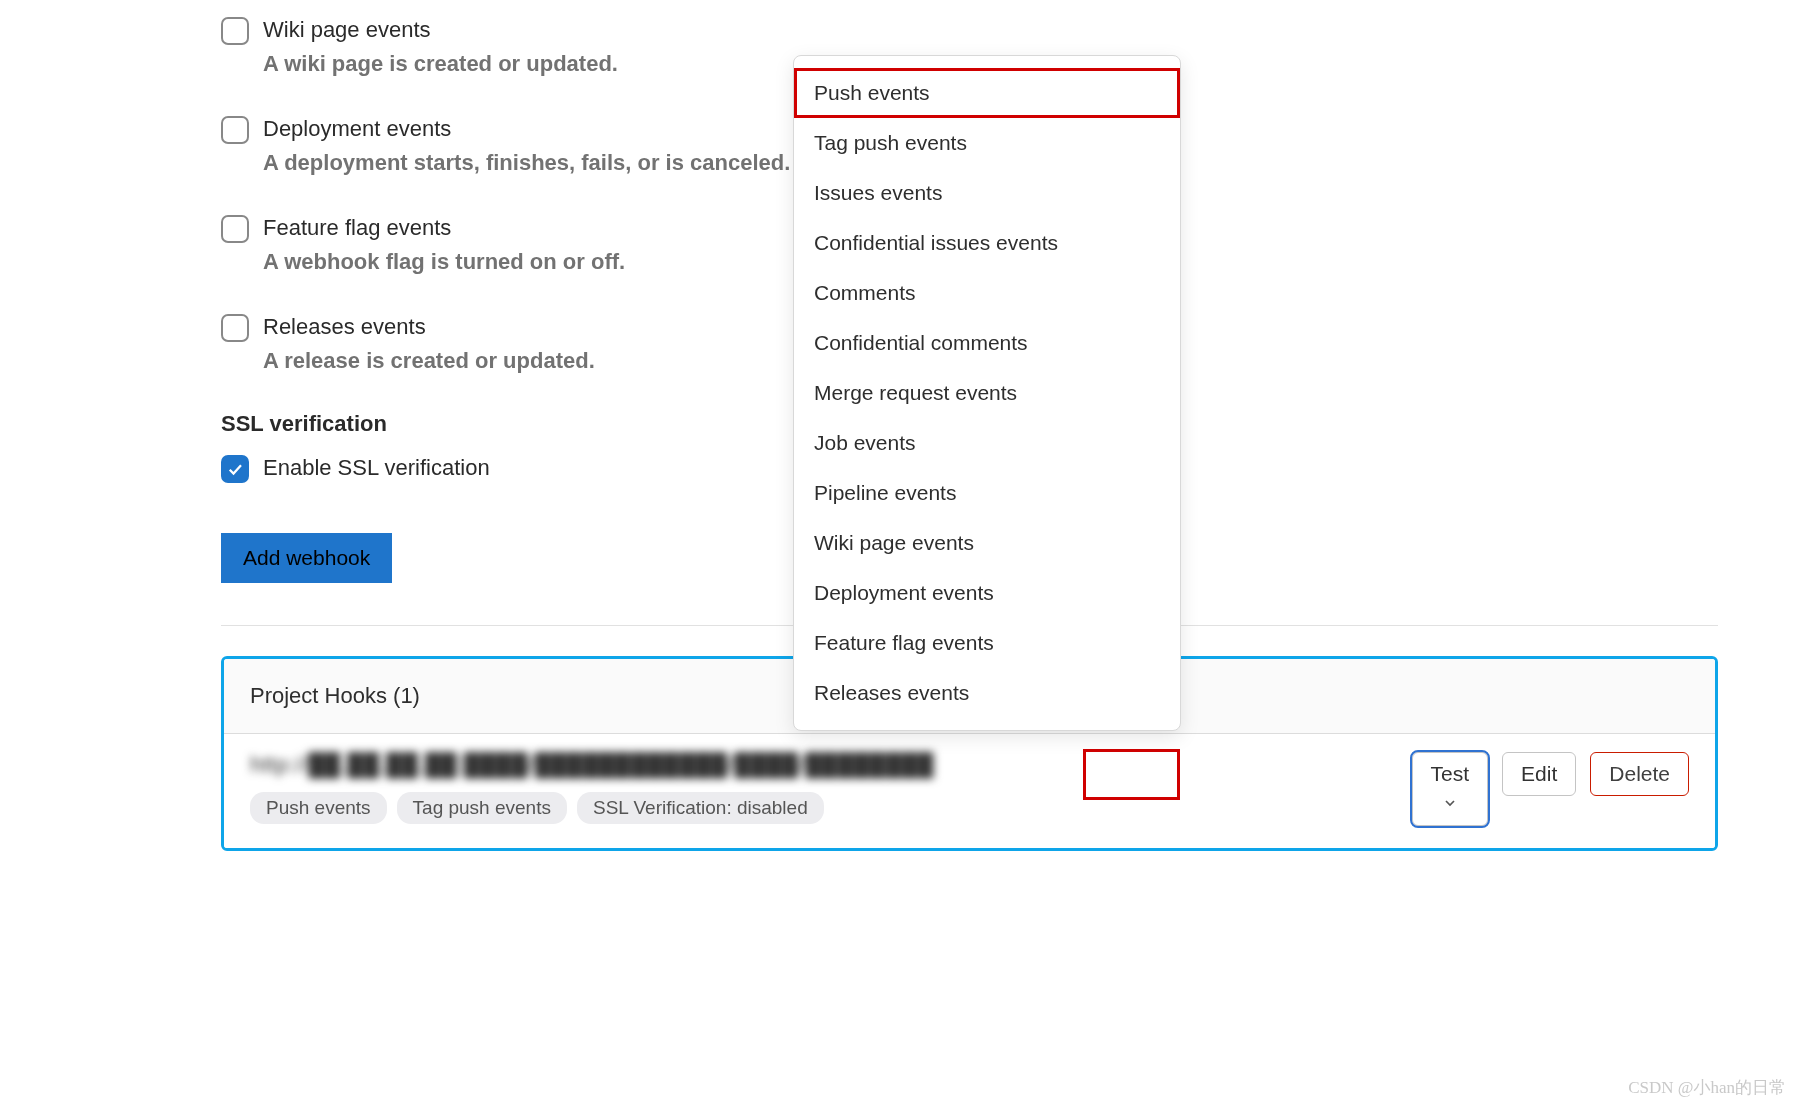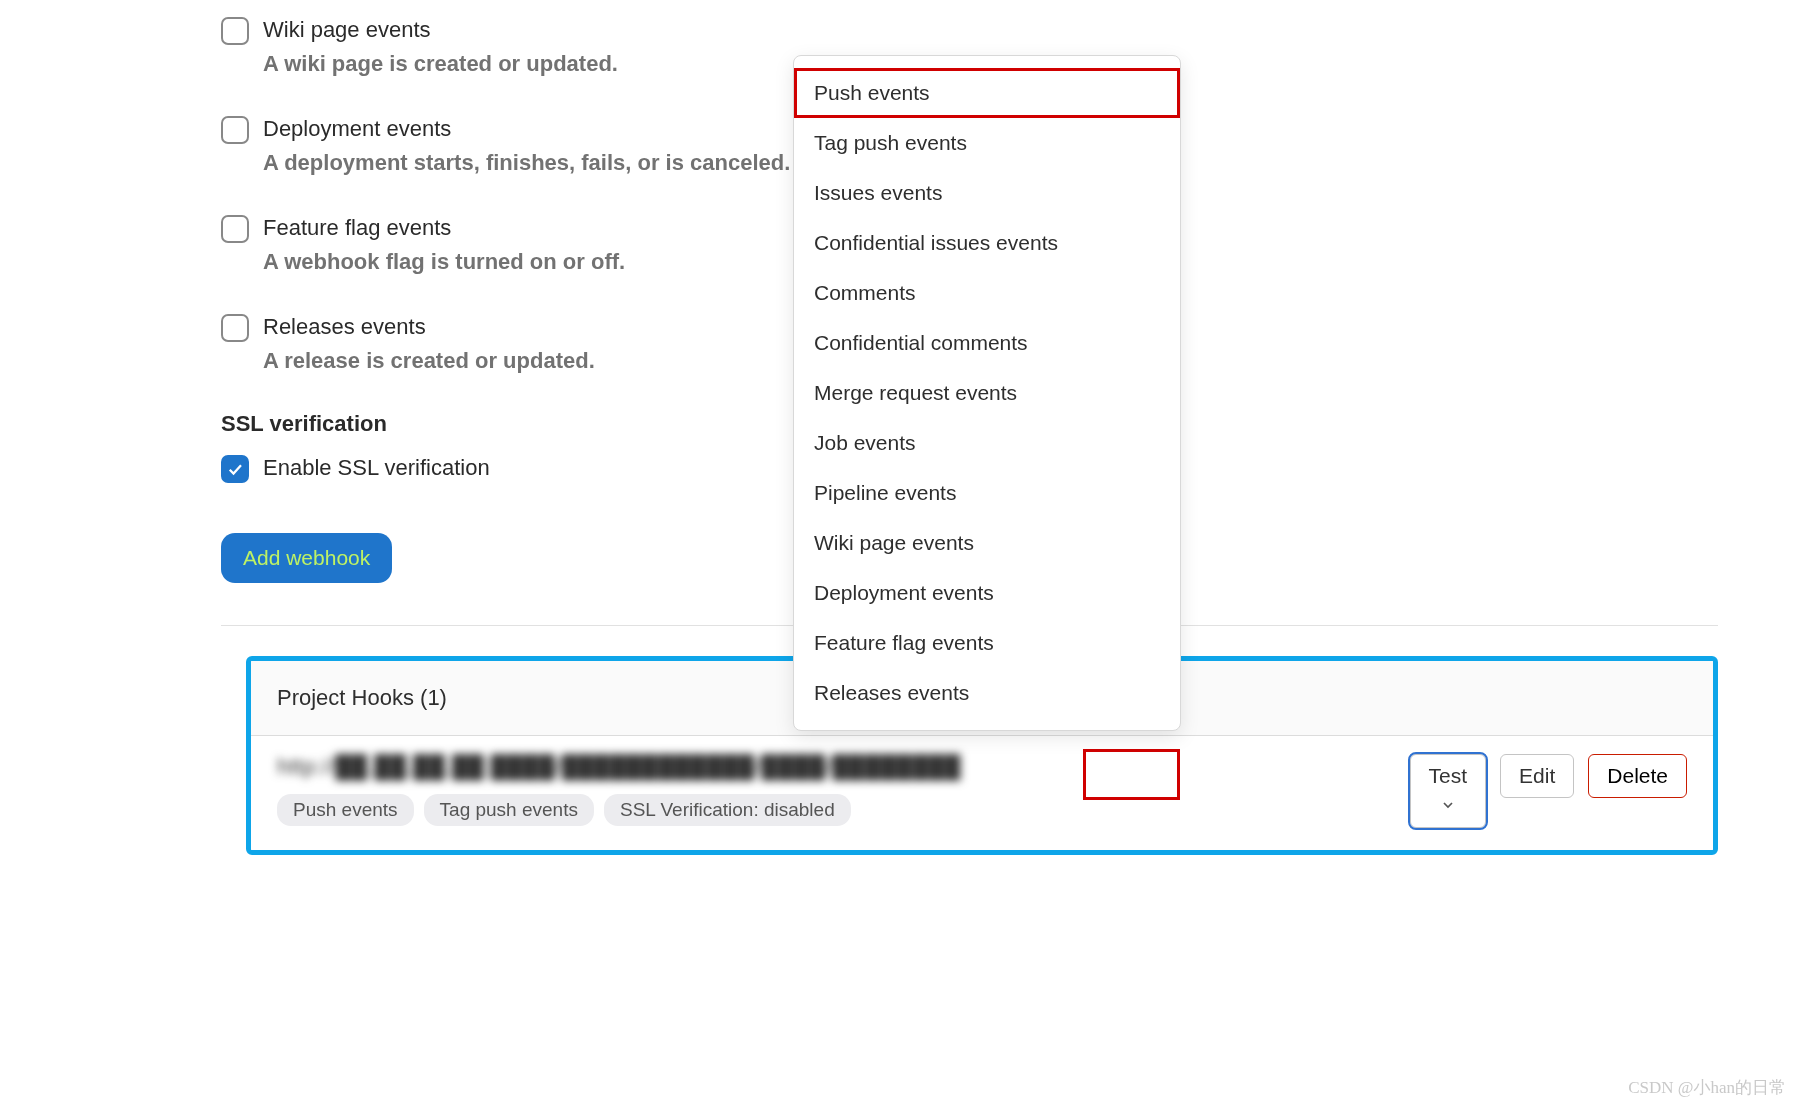--- a/index.html
+++ b/index.html
@@ -66,41 +66,40 @@
   }
   .section-heading {
     font-weight: 700;
     font-size: 22px;
     color: #2a2a2a;
     margin-bottom: 16px;
     margin-top: 20px;
   }
   .btn-primary {
     background: #1f75cb;
-    color: #bef264;
+    color: #000000;
     border: none;
-    border-radius: 14px;
+    border-radius: 0;
     padding: 13px 22px;
     font-size: 21px;
     font-weight: 400;
     cursor: pointer;
     margin-top: 50px;
   }
   .divider {
     border: none;
     border-top: 1px solid #e1e1e1;
     margin-top: 42px;
     margin-bottom: 0;
   }
   .hooks-panel {
     margin-top: 30px;
-    border: 5px solid #0ea5e9;
+    border: 3px solid #0ea5e9;
     border-radius: 6px;
     overflow: hidden;
-    margin-left: 25px;
   }
   .hooks-panel-header {
     background: #fafafa;
     padding: 24px 26px;
     font-size: 22px;
     color: #2e2e2e;
     border-bottom: 1px solid #dcdcdc;
   }
   .hooks-panel-body {
     background: #fff;
@@ -144,21 +143,21 @@
     border-radius: 6px;
     padding: 9px 18px;
     font-size: 21px;
     color: #333;
     cursor: pointer;
     display: inline-flex;
     align-items: center;
     gap: 6px;
   }
   .btn-danger {
-    color: #000000;
+    color: #404040;
     border-color: #c91c00;
     text-align: right;
   }
   .btn-test {
     outline: 2.5px solid #3072d1;
     outline-offset: 0px;
     flex-direction: column;
   }
   .test-hl {
     position: absolute;

